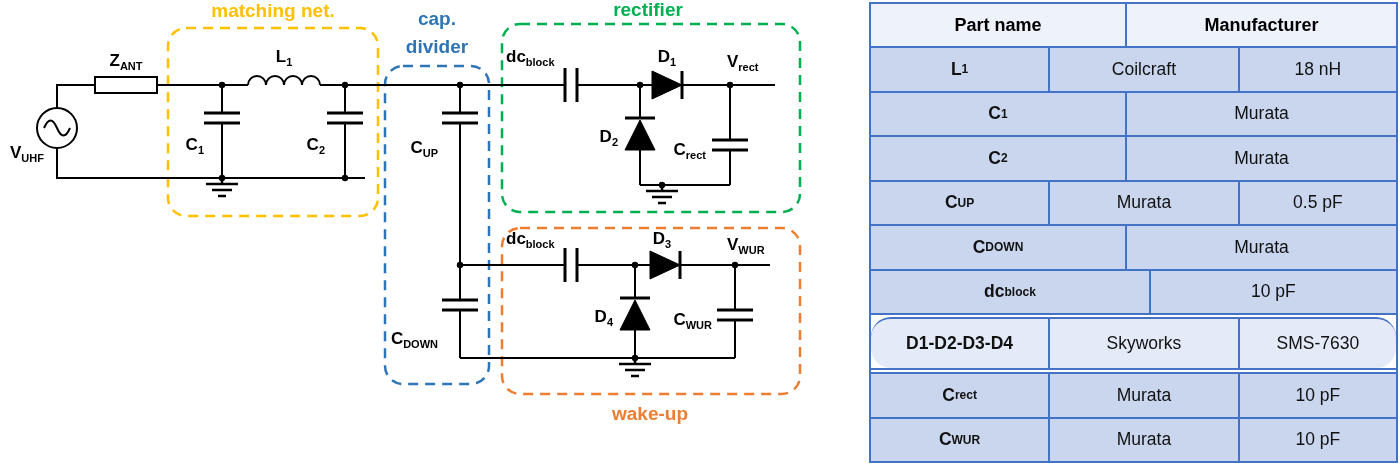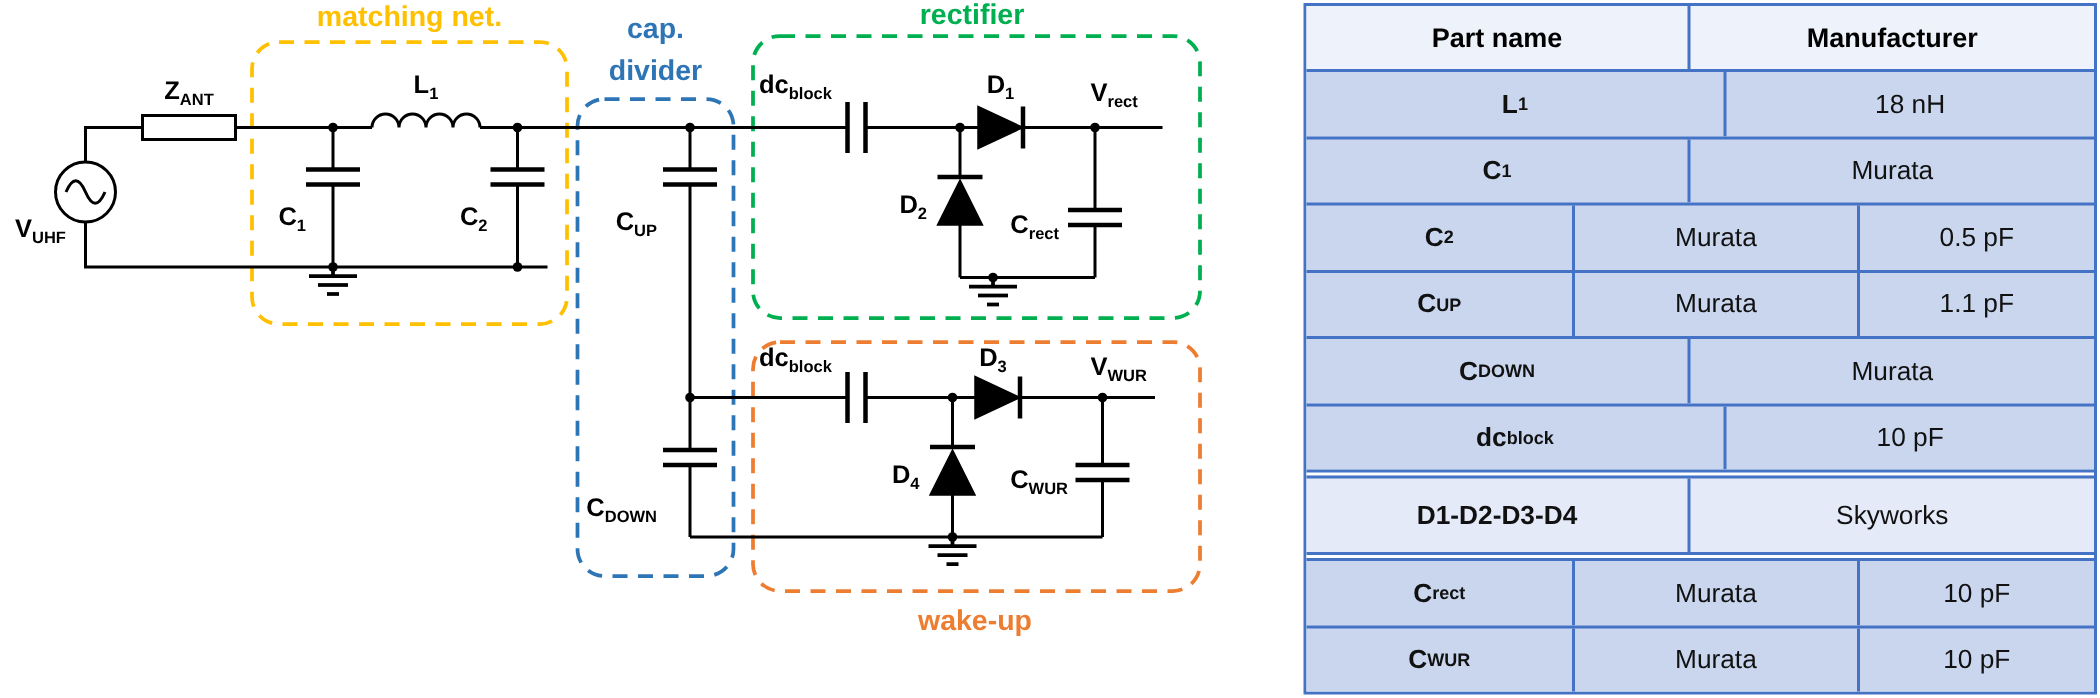--- a/index.html
+++ b/index.html
@@ -20,21 +20,21 @@
   .clabel  { font-family: "Liberation Sans", sans-serif; font-size: 17px; font-weight: bold; fill: #000; }
   .clabel .sub { font-size: 11px; font-weight: bold; }
   .seclabel { font-family: "Liberation Sans", sans-serif; font-size: 19px; font-weight: bold; }
 
   
   .parts-table { position: absolute; left: 869px; top: 2px; width: 529px; height: 461px;
                  border: 2px solid #4472C4; background: #fff; display: flex; flex-direction: column; }
   .parts-table > * + * { border-top: 2px solid #4472C4; }
   .trow { display: flex; flex: 1 1 0; background: #c9d6ee; }
   .trow.header { flex: 0 0 42px; background: #eef2fa; }
-  .trow.light { background: #e4eaf7; flex: 1.15 1 0; }
+  .trow.light { background: #e4eaf7; flex: 1.15 1 0; border-radius: 20px; }
   .gap { flex: 0 0 4px; background: #fff; }
   .tcell { flex: 36 1 0; display: flex; align-items: center; justify-content: center;
            font-size: 17.5px; color: #111; }
   .tcell.part { flex: 34 1 0; font-weight: bold; }
   .tcell.value { flex: 30 1 0; }
   .tcell + .tcell { border-left: 2px solid #4472C4; }
   .trow.header .tcell { font-weight: bold; font-size: 18px; color: #000; }
   sub.psub { font-size: 12px; font-weight: bold; line-height: 0; }
 </style>
 </head>
@@ -213,44 +213,44 @@
     <div class="trow header">
       <div class="tcell part">Part name</div>
       <div class="tcell">Manufacturer</div>
     </div>
 
     <div class="trow">
       <div class="tcell part">
           <span>L</span>
           <sub class="psub">1</sub>
         </div>
+      <div class="tcell">Coilcraft</div>
       <div class="tcell value">18 nH</div>
     </div>
     <div class="trow">
       <div class="tcell part">
           <span>C</span>
           <sub class="psub">1</sub>
         </div>
       <div class="tcell">Murata</div>
     </div>
     <div class="trow">
       <div class="tcell part">
           <span>C</span>
           <sub class="psub">2</sub>
         </div>
       <div class="tcell">Murata</div>
+    </div>
+    <div class="trow">
+      <div class="tcell part">
+          <span>C</span>
+          <sub class="psub">UP</sub>
+        </div>
+      <div class="tcell">Murata</div>
       <div class="tcell value">0.5 pF</div>
-    </div>
-    <div class="trow">
-      <div class="tcell part">
-          <span>C</span>
-          <sub class="psub">UP</sub>
-        </div>
-      <div class="tcell">Murata</div>
-      <div class="tcell value">1.1 pF</div>
     </div>
     <div class="trow">
       <div class="tcell part">
           <span>C</span>
           <sub class="psub">DOWN</sub>
         </div>
       <div class="tcell">Murata</div>
     </div>
     <div class="trow">
       <div class="tcell part">
@@ -261,20 +261,21 @@
     </div>
 
     <div class="gap"></div>
 
     <div class="trow light">
       <div class="tcell part">
           <span>D1-D2-D3-D4</span>
           <sub class="psub"></sub>
         </div>
       <div class="tcell">Skyworks</div>
+      <div class="tcell value">SMS-7630</div>
     </div>
 
     <div class="gap"></div>
 
     <div class="trow">
       <div class="tcell part">
           <span>C</span>
           <sub class="psub">rect</sub>
         </div>
       <div class="tcell">Murata</div>

